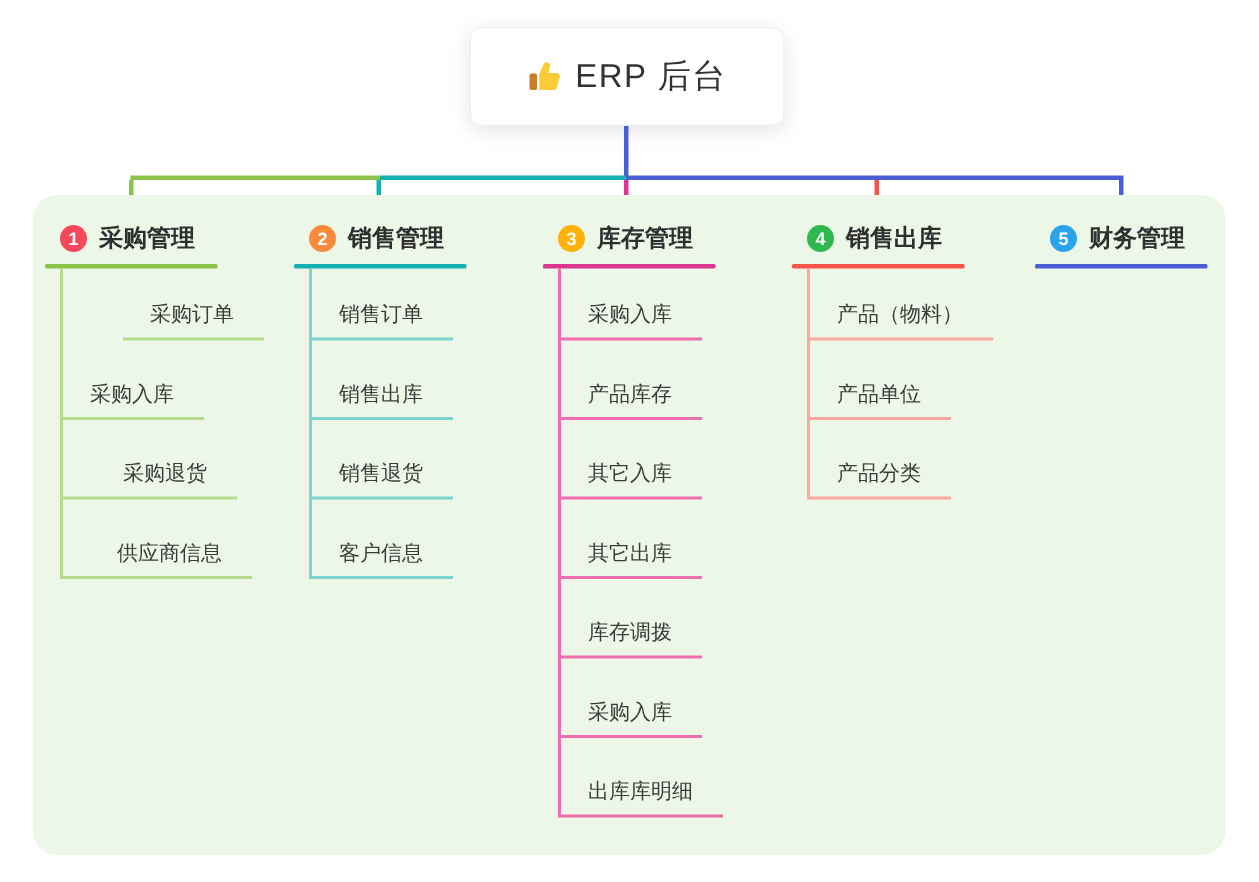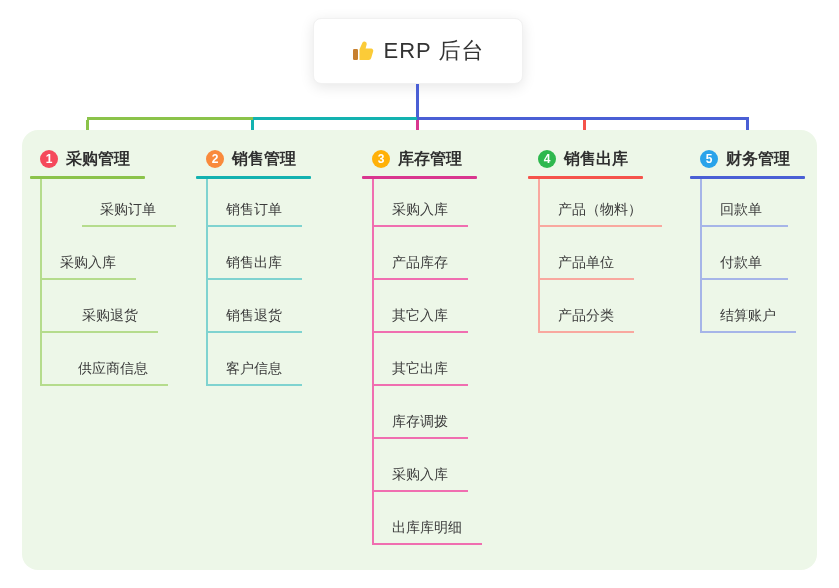--- a/index.html
+++ b/index.html
@@ -147,21 +147,16 @@
         <li style="border-bottom-color: rgb(249, 168, 159);">产品分类</li>
       </ul>
     </div>
 
     <div class="branch branch-5">
       <div class="branch-header">
         <span class="badge" style="background: rgb(41, 163, 234);">5</span>
         <span class="branch-title">财务管理</span>
       </div>
       <div class="branch-underline" style="background: rgb(74, 95, 213);"></div>
-      <ul class="items" style="border-left-color: rgb(166, 181, 232);">
-        <li style="border-bottom-color: rgb(166, 181, 232);">回款单</li>
-        <li style="border-bottom-color: rgb(166, 181, 232);">付款单</li>
-        <li style="border-bottom-color: rgb(166, 181, 232);">结算账户</li>
-      </ul>
     </div>
 
   </div>
 </div>
 
 </body></html>

